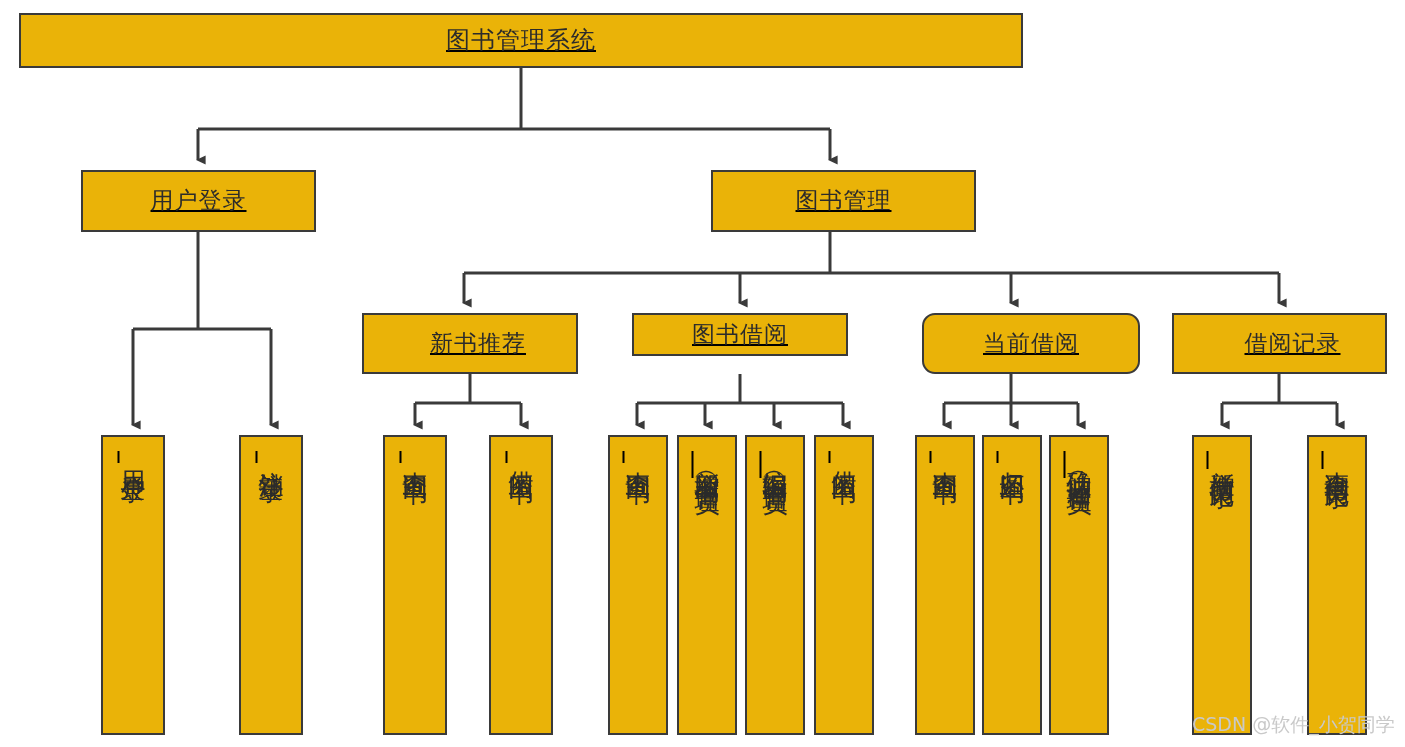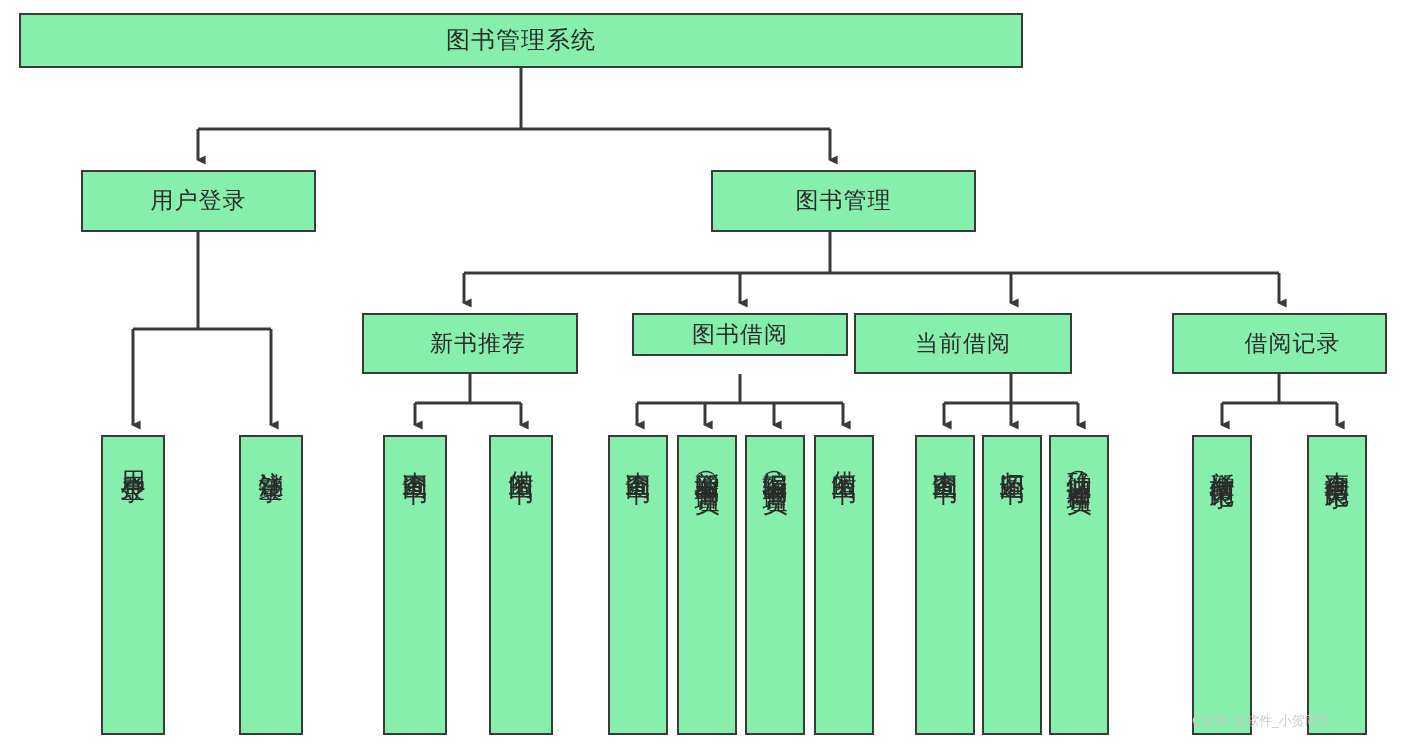--- a/index.html
+++ b/index.html
@@ -22,26 +22,27 @@
     position: absolute;
     left: 0;
     top: 0;
     width: 1405px;
     height: 747px;
     pointer-events: none;
   }
   .node {
     position: absolute;
     box-sizing: border-box;
-    background: #86efac;
+    background: #eab308;
     border: 2px solid #3a3a3a;
     display: flex;
     align-items: center;
     justify-content: center;
     z-index: 2;
+    text-decoration: underline;
   }
   .node-label {
     color: #2b2b2b;
     line-height: 1.18;
     text-align: center;
     white-space: nowrap;
   }
   
   .node.horiz .node-label {
     font-size: 23px;
@@ -60,21 +61,21 @@
     writing-mode: vertical-rl;
     text-orientation: upright;
     font-size: 25px;
     letter-spacing: 3px;
     line-height: 1;
   }
   .watermark {
     position: absolute;
     left: 1192px;
     top: 712px;
-    font-size: 13px;
+    font-size: 19px;
     color: #c9c9c9;
     white-space: nowrap;
     z-index: 3;
     font-family: "DejaVu Sans", "Liberation Sans", sans-serif;
   }
 </style>
 </head>
 <body>
 
 <div id="canvas">
@@ -139,21 +140,21 @@
   <div class="node horiz" style="left:711px; top:170px; width:265px; height:62px;">
     <span class="node-label">图书管理</span>
   </div>
 
   <div class="node horiz" style="left:362px; top:313px; width:216px; height:61px;padding-left:16px;">
     <span class="node-label">新书推荐</span>
   </div>
   <div class="node horiz" style="left:632px; top:313px; width:216px; height:43px;">
     <span class="node-label">图书借阅</span>
   </div>
-  <div class="node horiz" style="left:854px; top:313px; width:218px; height:61px;">
+  <div class="node horiz" style="left:922px; top:313px; width:218px; height:61px;border-radius:13px;">
     <span class="node-label">当前借阅</span>
   </div>
   <div class="node horiz" style="left:1172px; top:313px; width:215px; height:61px;padding-left:26px;">
     <span class="node-label">借阅记录</span>
   </div>
 
   <div class="node leaf" style="left:101px; top:435px; width:64px; height:300px;">
     <span class="node-label">用户登录</span>
   </div>
   <div class="node leaf" style="left:239px; top:435px; width:64px; height:300px;">

